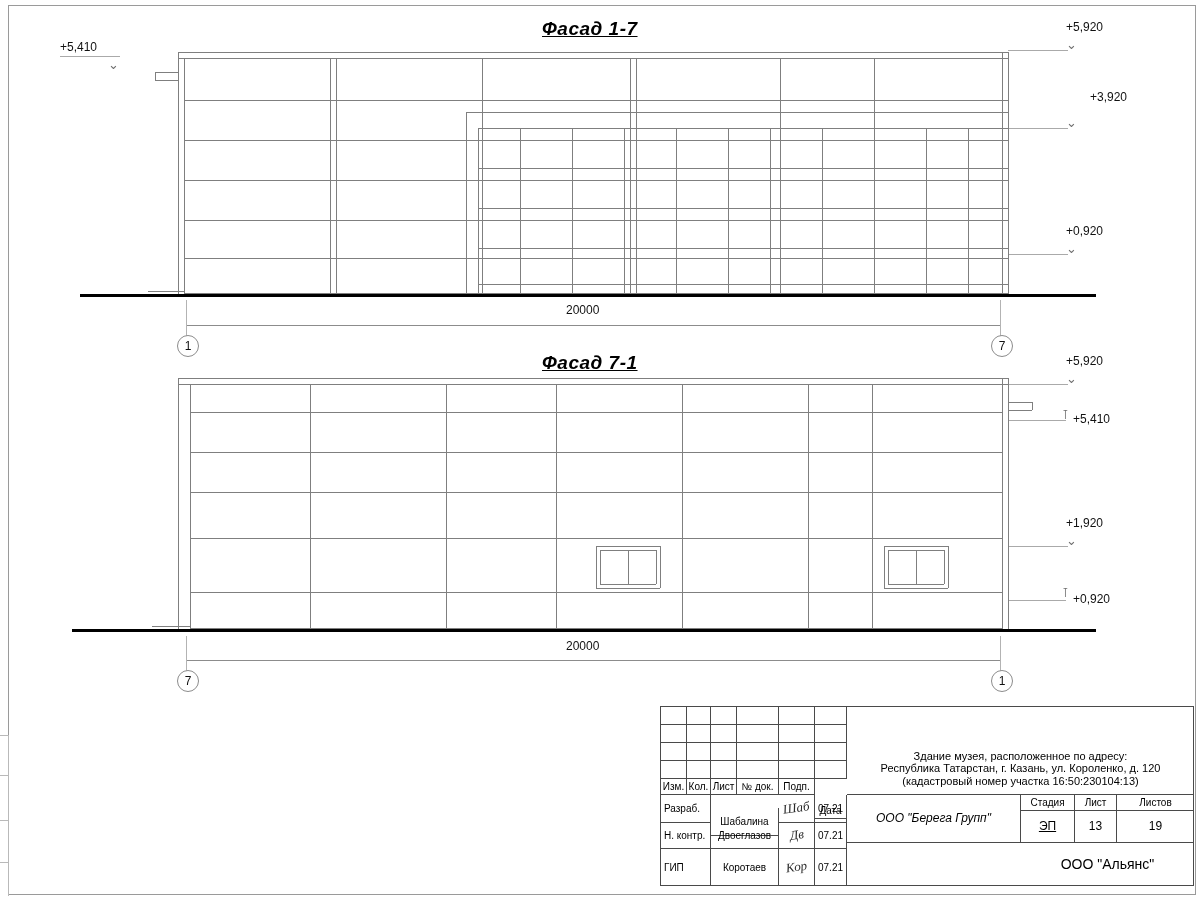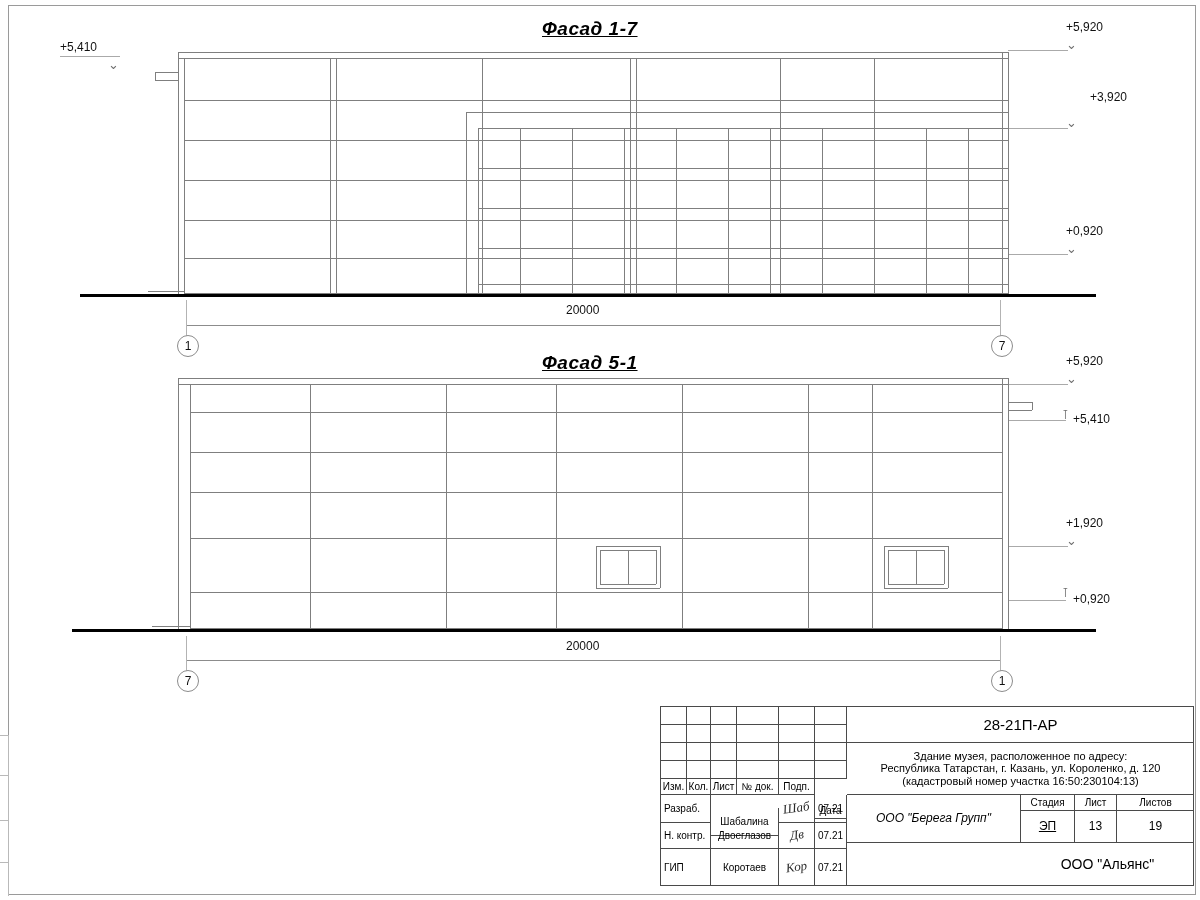--- a/index.html
+++ b/index.html
@@ -235,21 +235,21 @@
   <div class="dim-line" style="left:186px; top:325px; width:814px;"></div>
   <div class="ln ln-v" style="left:186px; top:300px; height:42px; background:#b3b3b3;"></div>
   <div class="ln ln-v" style="left:1000px; top:300px; height:42px; background:#b3b3b3;"></div>
   <div class="dim-text" style="left:566px; top:303px;">20000</div>
 
   <div class="axis-stem" style="left:186px; top:325px; height:10px; background:#b3b3b3;"></div>
   <div class="axis-circle" style="left:177px; top:335px;">1</div>
   <div class="axis-stem" style="left:1000px; top:325px; height:10px; background:#b3b3b3;"></div>
   <div class="axis-circle" style="left:991px; top:335px;">7</div>
 
-  <div class="fac-title" style="left:542px; top:352px;">Фасад 5-1</div>
+  <div class="fac-title" style="left:542px; top:352px;">Фасад 7-1</div>
 
   <div class="level-text" style="left:1066px; top:354px;">+5,920</div>
   <div class="level-mark" style="left:1066px; top:372px;">⌄</div>
   <div class="level-leader" style="left:1008px; top:384px; width:60px;"></div>
 
   <div class="level-mark" style="left:1062px; top:408px;">⊺</div>
   <div class="level-text" style="left:1073px; top:412px;">+5,410</div>
   <div class="level-leader" style="left:1008px; top:420px; width:58px;"></div>
 
   <div class="level-text" style="left:1066px; top:516px;">+1,920</div>
@@ -371,21 +371,20 @@
       </div>
     <div class="cell" style="left:154px;top:116px; width:32px; height:26px;">07.21</div>
 
     <div class="cell left nb-b" style="left:0px;  top:142px; width:50px; height:37px;">ГИП</div>
     <div class="cell nb-b" style="left:50px; top:142px; width:68px; height:37px;">Коротаев</div>
     <div class="cell nb-b" style="left:118px;top:142px; width:36px; height:37px;">
         <span class="sig">Кор</span>
       </div>
     <div class="cell nb-b" style="left:154px;top:142px; width:32px; height:37px;">07.21</div>
 
-    <div class="cell nb-r st-big" style="left:186px; top:0px; width:347px; height:36px;">28-21П-АР</div>
 
     <div class="cell nb-r stack" style="left:186px; top:36px; width:347px; height:52px;">
       <span class="addr-line" style="font-size:11px;">Здание музея, расположенное по адресу:</span>
       <span class="addr-line" style="font-size:11px;">Республика Татарстан, г. Казань, ул. Короленко, д. 120</span>
       <span class="addr-line" style="font-size:11px;">(кадастровый номер участка 16:50:230104:13)</span>
     </div>
 
     <div class="cell" style="left:186px; top:88px; width:174px; height:0px; border:none;"></div>
     <div class="cell" style="left:360px; top:88px; width:54px; height:16px;">Стадия</div>
     <div class="cell" style="left:414px; top:88px; width:42px; height:16px;">Лист</div>

